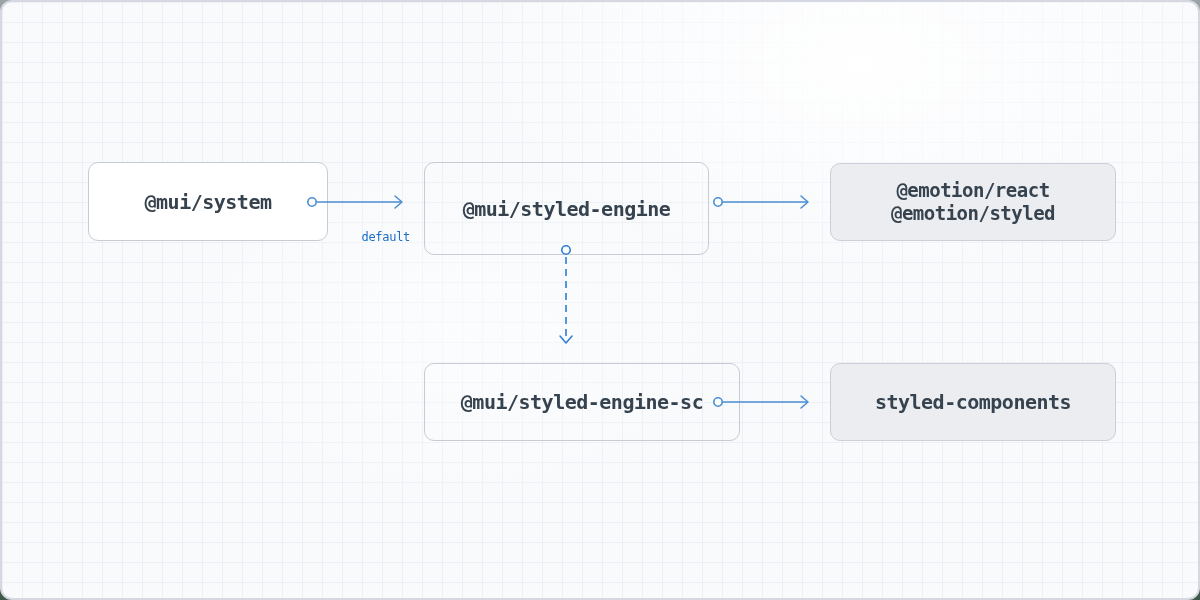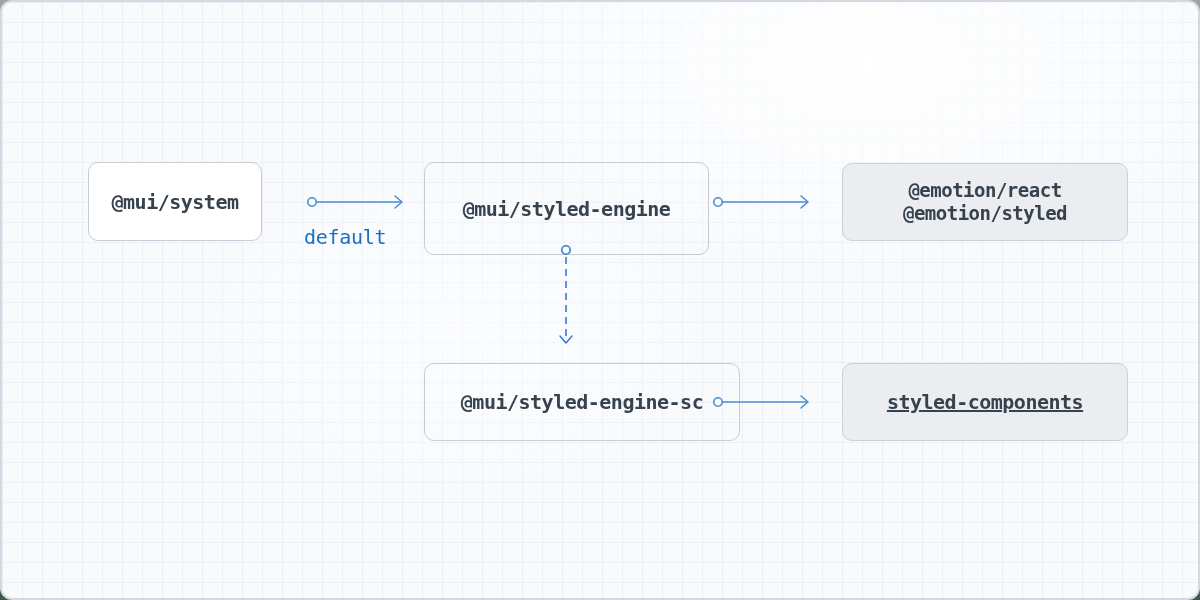--- a/index.html
+++ b/index.html
@@ -36,41 +36,41 @@
     align-items: center;
     justify-content: center;
     text-align: center;
     font-weight: bold;
     font-size: 20px;
     letter-spacing: -0.5px;
     color: #36434e;
     white-space: pre-line;
   }
   .node.fill-white { background: #ffffff; }
-  .node.fill-gray  { background: #ebedf1; border-color: #cbd0d8; margin-left: 12px; }
+  .node.fill-gray  { background: #ebedf1; border-color: #cbd0d8; }
   .node.fill-none  { background: transparent; }
 
-  .node-mui-system         { left: 86px;  top: 160px; width: 174px; height: 79px; }
+  .node-mui-system         { left: 86px;  top: 160px; width: 240px; height: 79px; }
   .node-styled-engine      { left: 422px; top: 160px; width: 285px; height: 93px; }
   .node-emotion            { left: 828px; top: 161px; width: 286px; height: 78px; font-size: 19px; line-height: 23px; letter-spacing: -0.5px; }
   .node-styled-engine-sc   { left: 422px; top: 361px; width: 316px; height: 78px; }
-  .node-styled-components  { left: 828px; top: 361px; width: 286px; height: 78px; text-decoration: underline; }
+  .node-styled-components  { left: 828px; top: 361px; width: 286px; height: 78px; }
 
   .arrow { position: absolute; display: block; }
   .arrow-1 { left: 304px; top: 188px; }
   .arrow-2 { left: 710px; top: 188px; }
   .arrow-3 { left: 710px; top: 388px; }
   .arrow-v { left: 552px; top: 242px; }
 
   .edge-label {
     position: absolute;
     color: #1a6ec5;
-    font-size: 20px;
+    font-size: 12px;
     line-height: 19px;
-    text-align: left;
+    text-align: right;
     white-space: pre-line;
     letter-spacing: -0.3px;
   }
   .edge-label-default  { left: 302px; top: 226px; width: 106px; }
   .edge-label-aliasing { left: 415px; top: 461px; width: 300px; }
 </style>
 </head>
 <body>
 
 <div class="canvas">

